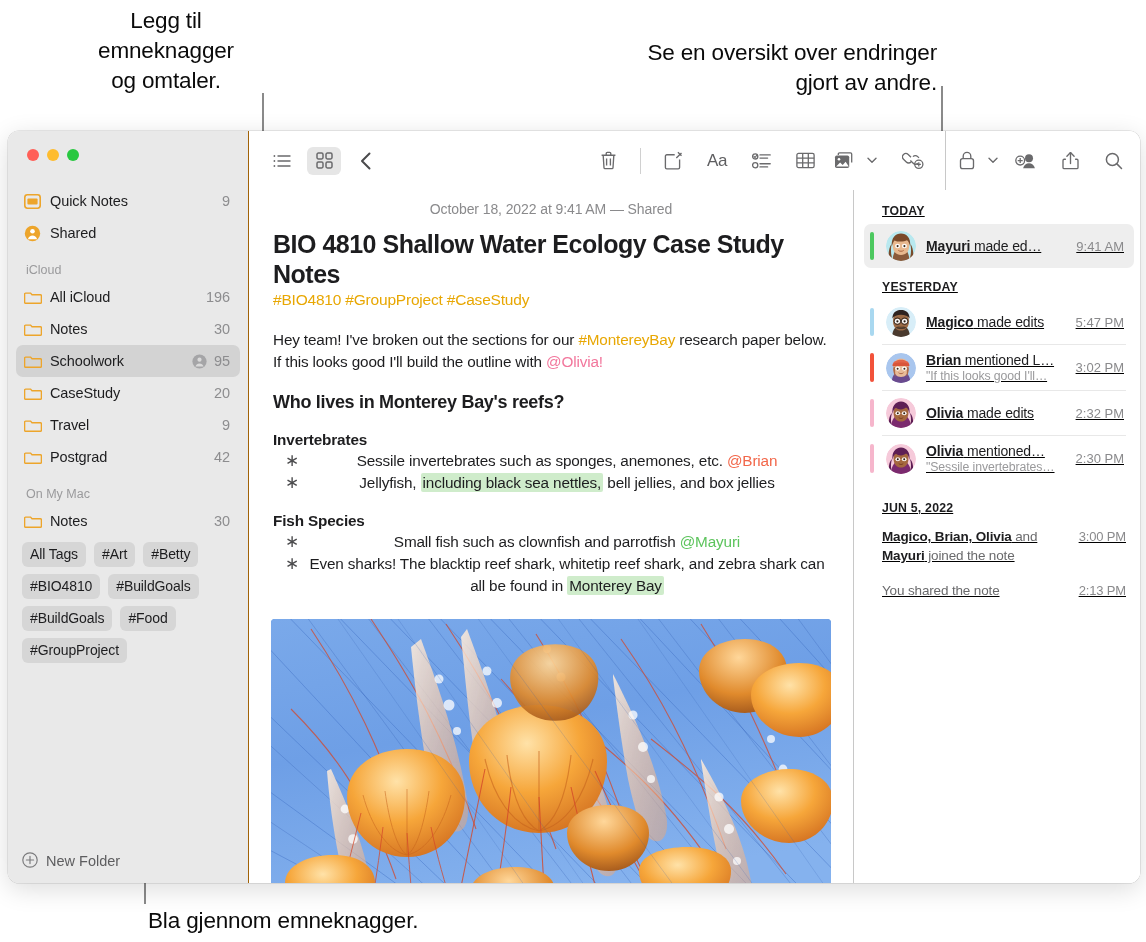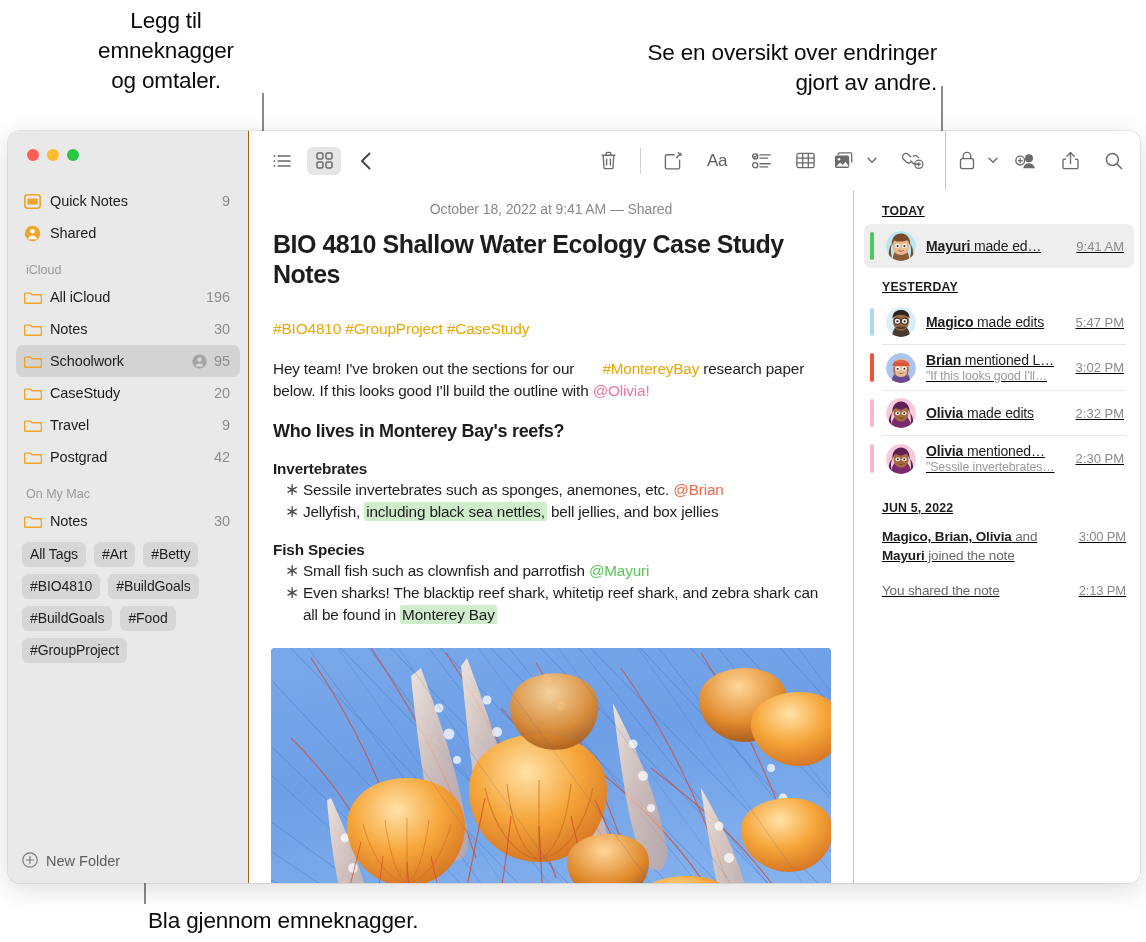--- a/index.html
+++ b/index.html
@@ -163,21 +163,20 @@
     color: #1d1d1f;
     letter-spacing: -0.5px;
     line-height: 30px;
     padding-left: 2px;
   }
   .note-tags {
     color: #e8a703;
     font-size: 15.5px;
     padding: 2px 0 0 2px;
     letter-spacing: -0.2px;
-    margin-top: 29px;
   }
   .para {
     font-size: 15.3px;
     line-height: 22px;
     color: #1d1d1f;
     padding-left: 2px;
     letter-spacing: -0.15px;
   }
   .para.intro { padding-top: 20px; }
   .h2 {
@@ -195,29 +194,30 @@
     padding: 18px 0 1px 2px;
   }
   ul.bullets { list-style: none; padding-left: 12px; }
   ul.bullets li {
     font-size: 15.3px;
     line-height: 22px;
     color: #1d1d1f;
     letter-spacing: -0.15px;
     position: relative;
     padding-left: 20px;
+    text-align: center;
   }
   ul.bullets li:before {
     content: "\2217";
     position: absolute;
     left: 2px; top: 0px;
     color: #4c4c4e;
     font-size: 17px;
   }
-  .tag-inline { color: #e8a703; margin-left: 24px; }
+  .tag-inline { color: #e8a703; }
   .men-pink { color: #f2769c; }
   .men-red  { color: #f2674a; }
   .men-green{ color: #5cc45c; }
   .hl { background: #cfeccb; padding: 1px 2px; border-radius: 2px; }
 
   .note-img {
     margin-top: 22px;
     width: 560px;
     height: 290px;
     border-radius: 4px;

